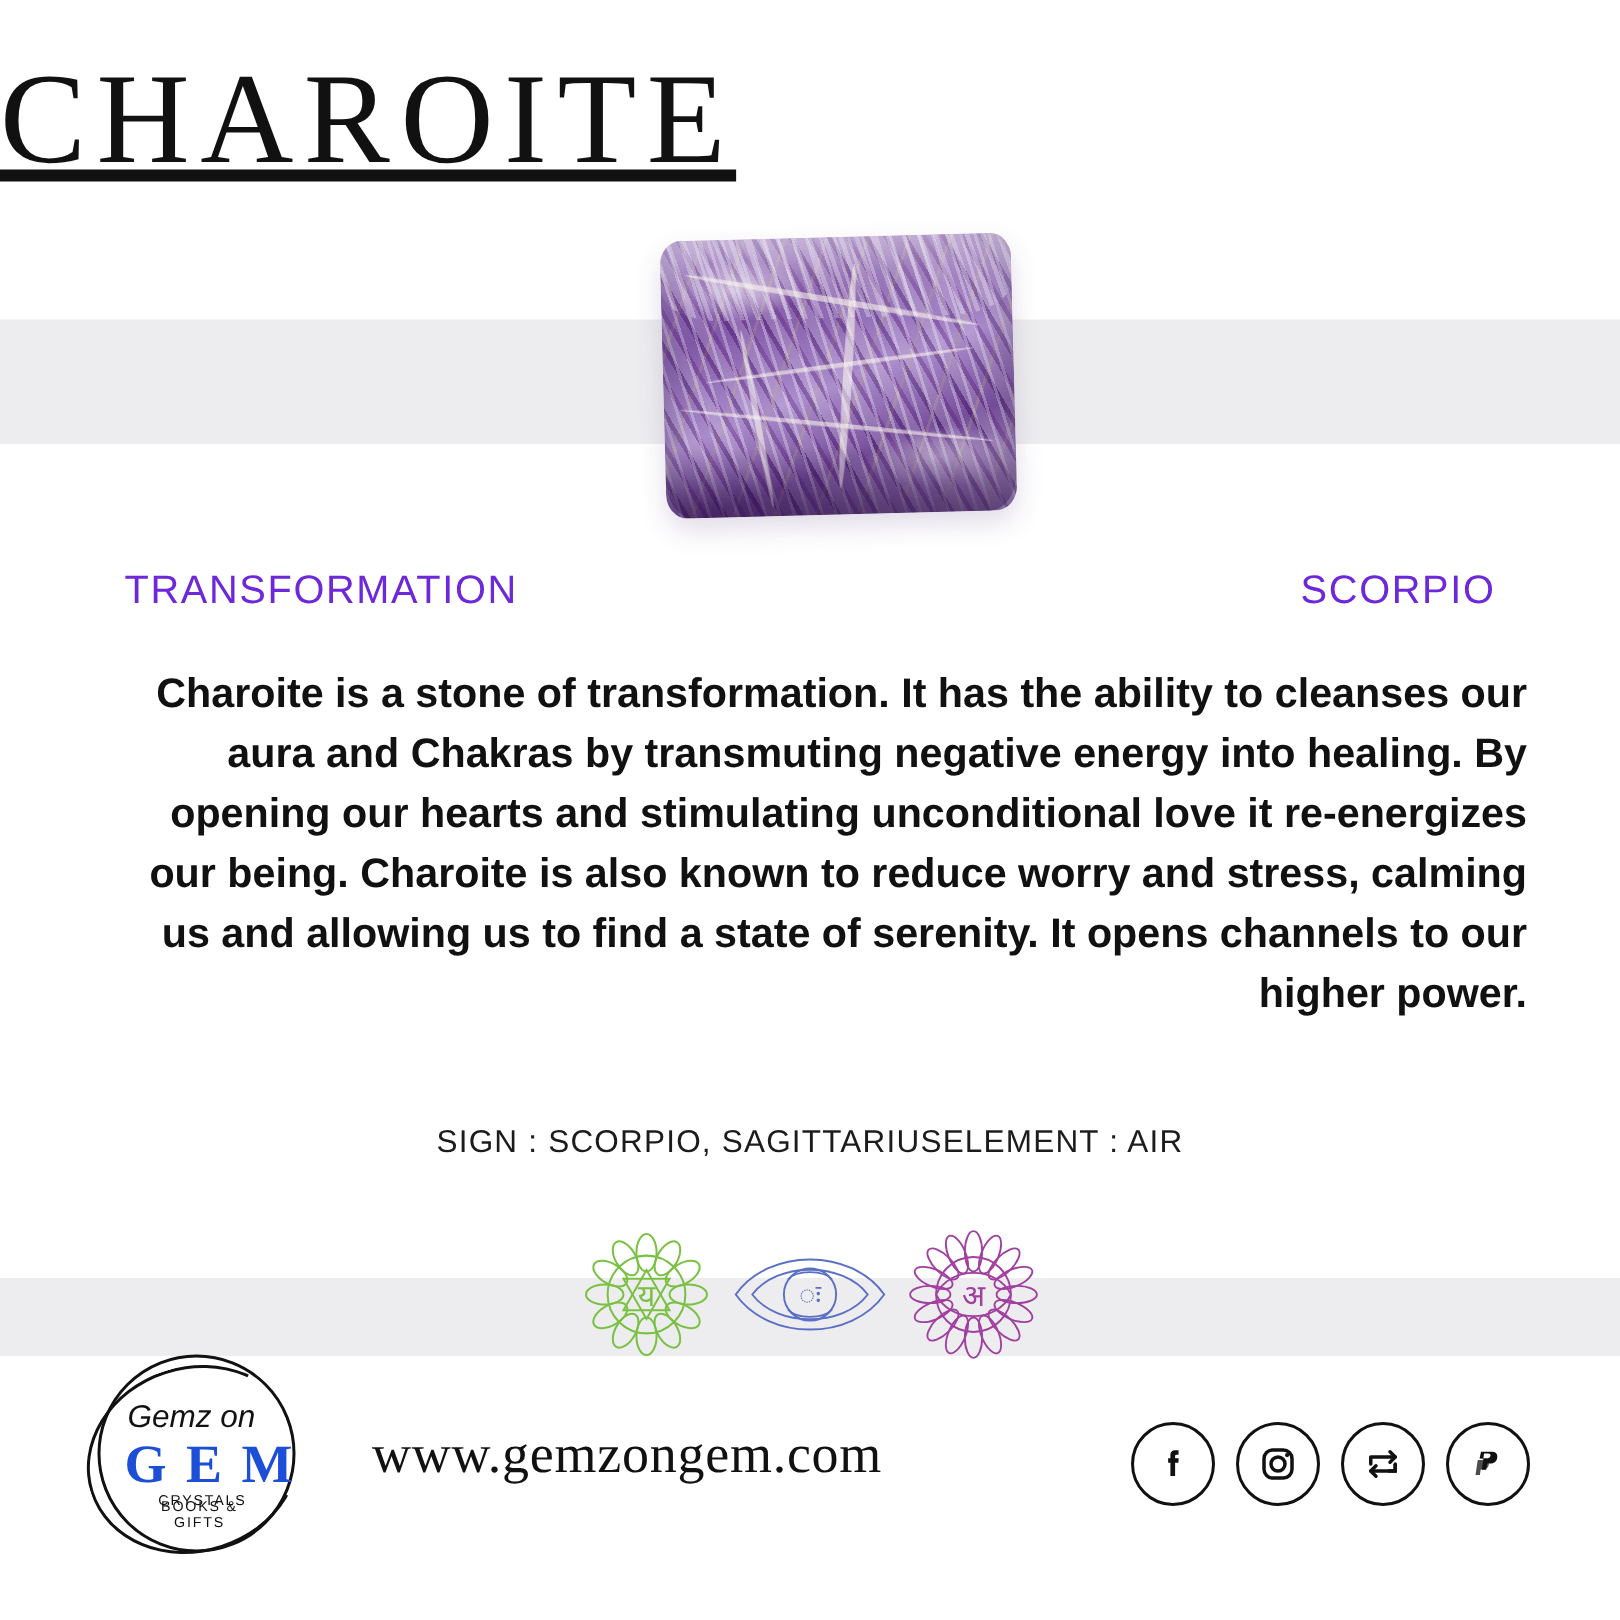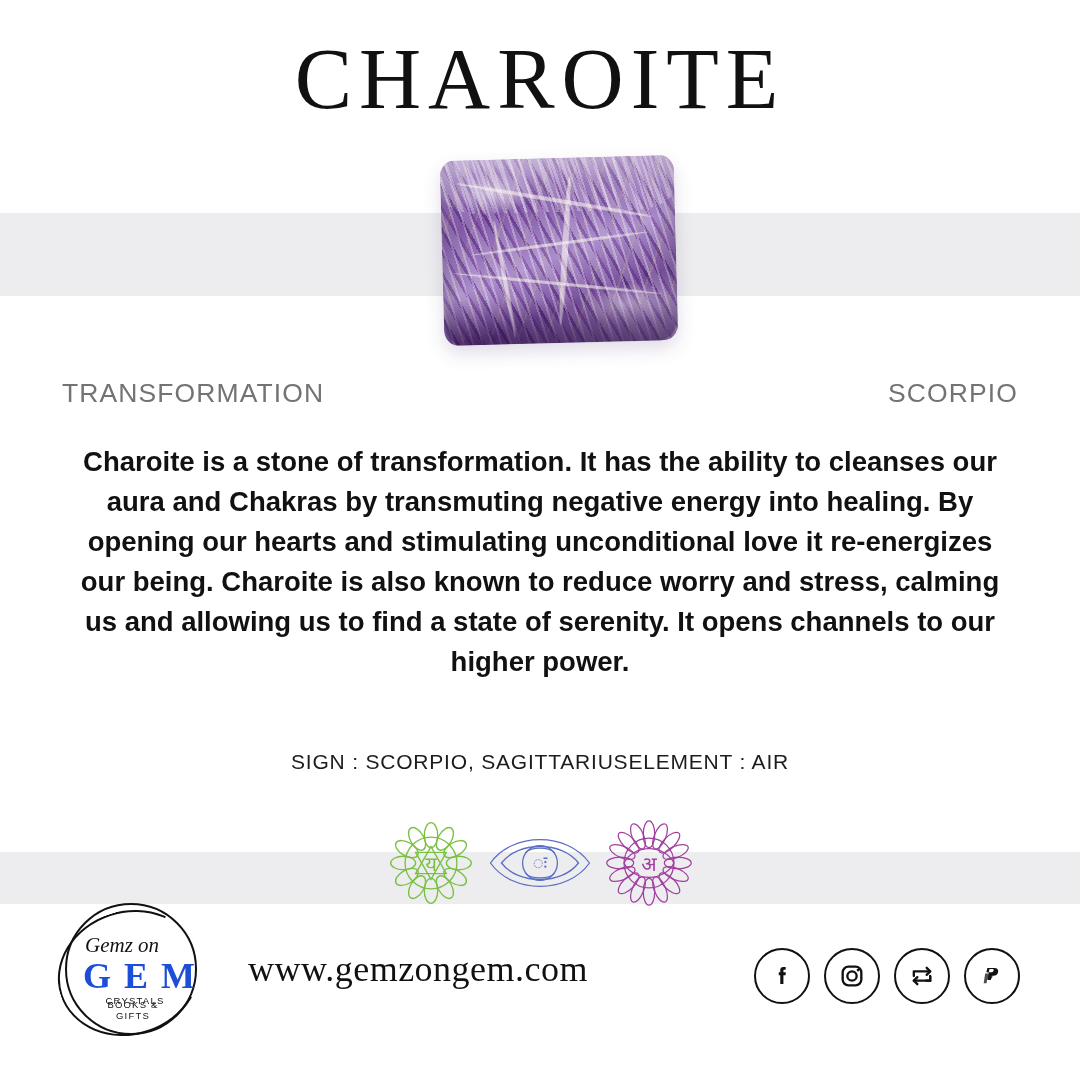--- a/index.html
+++ b/index.html
@@ -14,27 +14,27 @@
     overflow: hidden;
     position: relative;
   }
 
   
   .title {
     position: absolute;
     top: 36px;
     left: 0;
     width: 100%;
-    text-align: center;
     font-family: "Liberation Serif", serif;
     font-size: 86px;
     letter-spacing: 7px;
     color: #111111;
     font-weight: 400;
     line-height: 1;
+    text-decoration: underline;
   }
 
   
   .band-top {
     position: absolute;
     top: 213px;
     left: 0;
     width: 100%;
     height: 83px;
     background: #ededef;
@@ -108,35 +108,35 @@
   }
 
   
   .keywords {
     position: absolute;
     top: 378px;
     left: 0;
     width: 100%;
     display: flex;
     justify-content: space-between;
-    padding: 0 62px;
+    padding: 0 83px;
     box-sizing: border-box;
     font-size: 26.5px;
     letter-spacing: 1.1px;
-    color: #737373;
+    color: #6d28d9;
   }
   .keywords .kw { white-space: nowrap; }
 
   
   .body-text {
     position: absolute;
     top: 442px;
     left: 62px;
     width: 956px;
-    text-align: center;
+    text-align: right;
     font-size: 27.5px;
     line-height: 40px;
     font-weight: bold;
     color: #111111;
   }
 
   
   .meta-row {
     position: absolute;
     top: 750px;
@@ -204,21 +204,21 @@
     left: 2px; top: 8px;
     width: 140px; height: 120px;
     border: 2px solid #111;
     border-radius: 50%;
     border-color: #111 transparent #111 #111;
     transform: rotate(-18deg);
   }
   .logo-gemz {
     position: absolute;
     left: 30px; top: 30px;
-    font-family: Liberation Serif, serif;
+    font-family: Liberation Sans, sans-serif;
     font-style: italic;
     font-size: 21px;
     color: #111;
   }
   .logo-gem {
     position: absolute;
     left: 28px; top: 52px;
     font-family: "Liberation Serif", serif;
     font-weight: bold;
     font-size: 36px;

